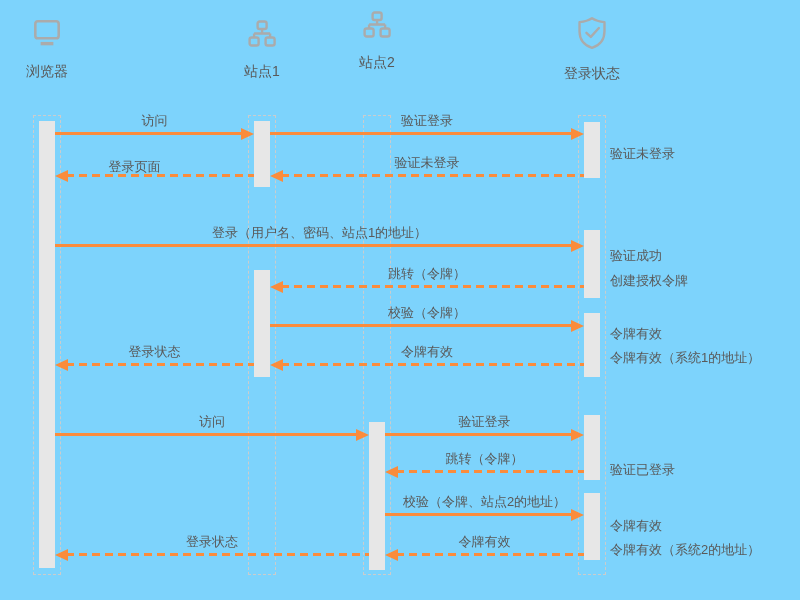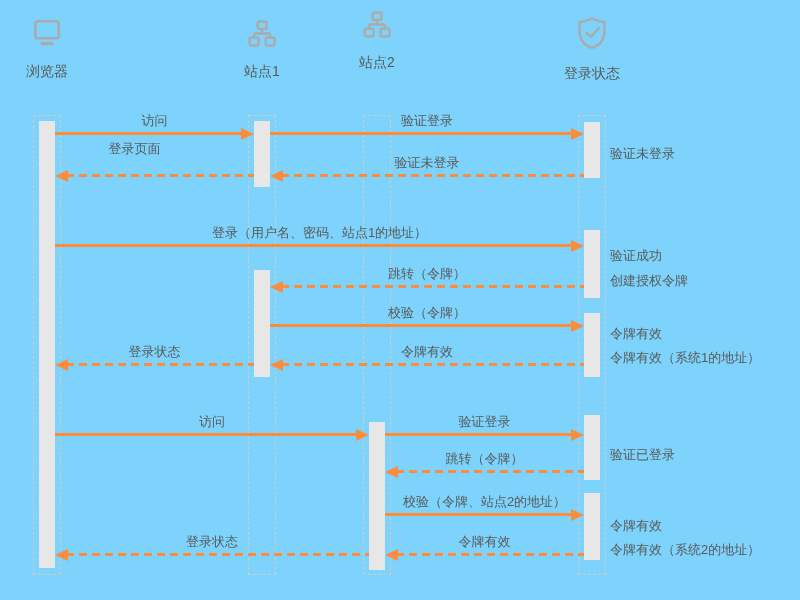--- a/index.html
+++ b/index.html
@@ -79,21 +79,21 @@
     </div>
   <div id="layer-messages">
       <div class="msg-line solid" style="top: 132px; left: 55px; width: 188px;"></div>
       <div class="msg-head right" style="top: 128px; left: 241px;"></div>
       <div class="msg-label" style="left: 55px; width: 199px; top: 112px;">访问</div>
       <div class="msg-line solid" style="top: 132px; left: 270px; width: 303px;"></div>
       <div class="msg-head right" style="top: 128px; left: 571px;"></div>
       <div class="msg-label" style="left: 270px; width: 314px; top: 112px;">验证登录</div>
       <div class="msg-line dashed" style="top: 174px; left: 66px; width: 188px;"></div>
       <div class="msg-head left" style="top: 170px; left: 55px;"></div>
-      <div class="msg-label" style="left: 55px; width: 159px; top: 140px;">登录页面</div>
+      <div class="msg-label" style="left: 55px; width: 159px; top: 158px;">登录页面</div>
       <div class="msg-line dashed" style="top: 174px; left: 281px; width: 303px;"></div>
       <div class="msg-head left" style="top: 170px; left: 270px;"></div>
       <div class="msg-label" style="left: 270px; width: 314px; top: 154px;">验证未登录</div>
       <div class="msg-line solid" style="top: 244px; left: 55px; width: 518px;"></div>
       <div class="msg-head right" style="top: 240px; left: 571px;"></div>
       <div class="msg-label" style="left: 55px; width: 529px; top: 224px;">登录（用户名、密码、站点1的地址）</div>
       <div class="msg-line dashed" style="top: 285px; left: 281px; width: 303px;"></div>
       <div class="msg-head left" style="top: 281px; left: 270px;"></div>
       <div class="msg-label" style="left: 270px; width: 314px; top: 265px;">跳转（令牌）</div>
       <div class="msg-line solid" style="top: 324px; left: 270px; width: 303px;"></div>
@@ -123,17 +123,17 @@
       <div class="msg-line dashed" style="top: 553px; left: 396px; width: 188px;"></div>
       <div class="msg-head left" style="top: 549px; left: 385px;"></div>
       <div class="msg-label" style="left: 385px; width: 199px; top: 533px;">令牌有效</div>
     </div>
   <div id="layer-notes">
       <div class="note-line" style="left: 610px; top: 145px;">验证未登录</div>
       <div class="note-line" style="left: 610px; top: 247px;">验证成功</div>
       <div class="note-line" style="left: 610px; top: 272px; font-family: Liberation Serif, serif;">创建授权令牌</div>
       <div class="note-line" style="left: 610px; top: 325px;">令牌有效</div>
       <div class="note-line" style="left: 610px; top: 349px;">令牌有效（系统1的地址）</div>
-      <div class="note-line" style="left: 610px; top: 446px;">验证已登录</div>
+      <div class="note-line" style="left: 610px; top: 461px;">验证已登录</div>
       <div class="note-line" style="left: 610px; top: 517px;">令牌有效</div>
       <div class="note-line" style="left: 610px; top: 541px;">令牌有效（系统2的地址）</div>
     </div>
 </div>
 
 </body></html>

